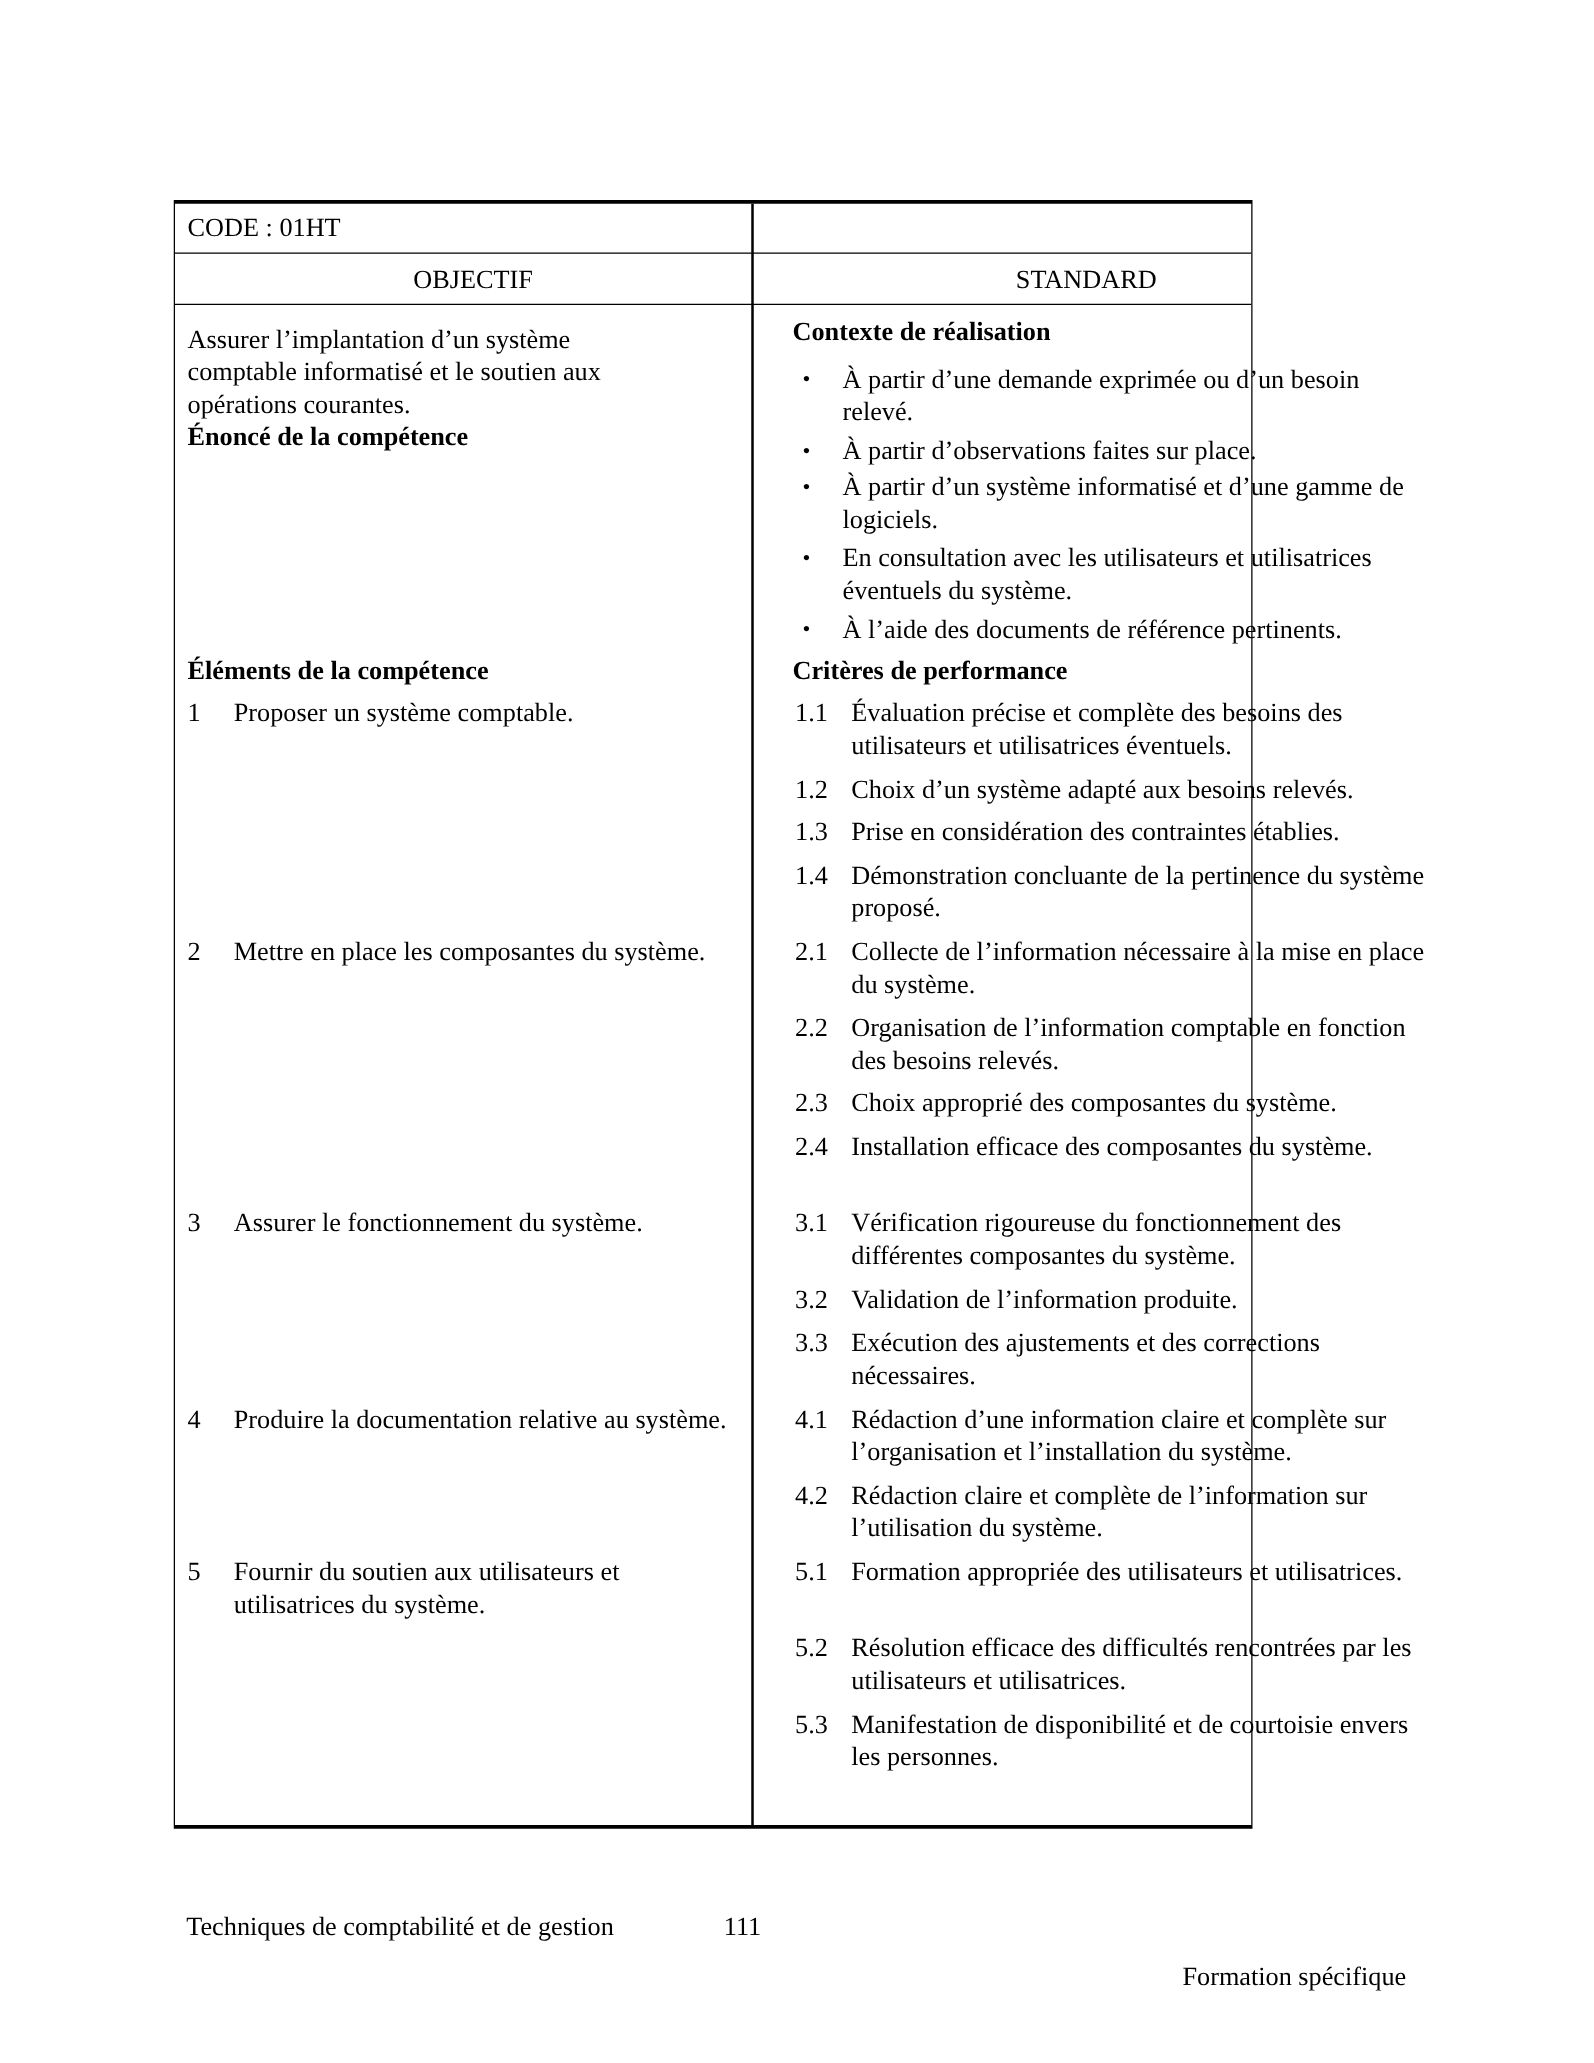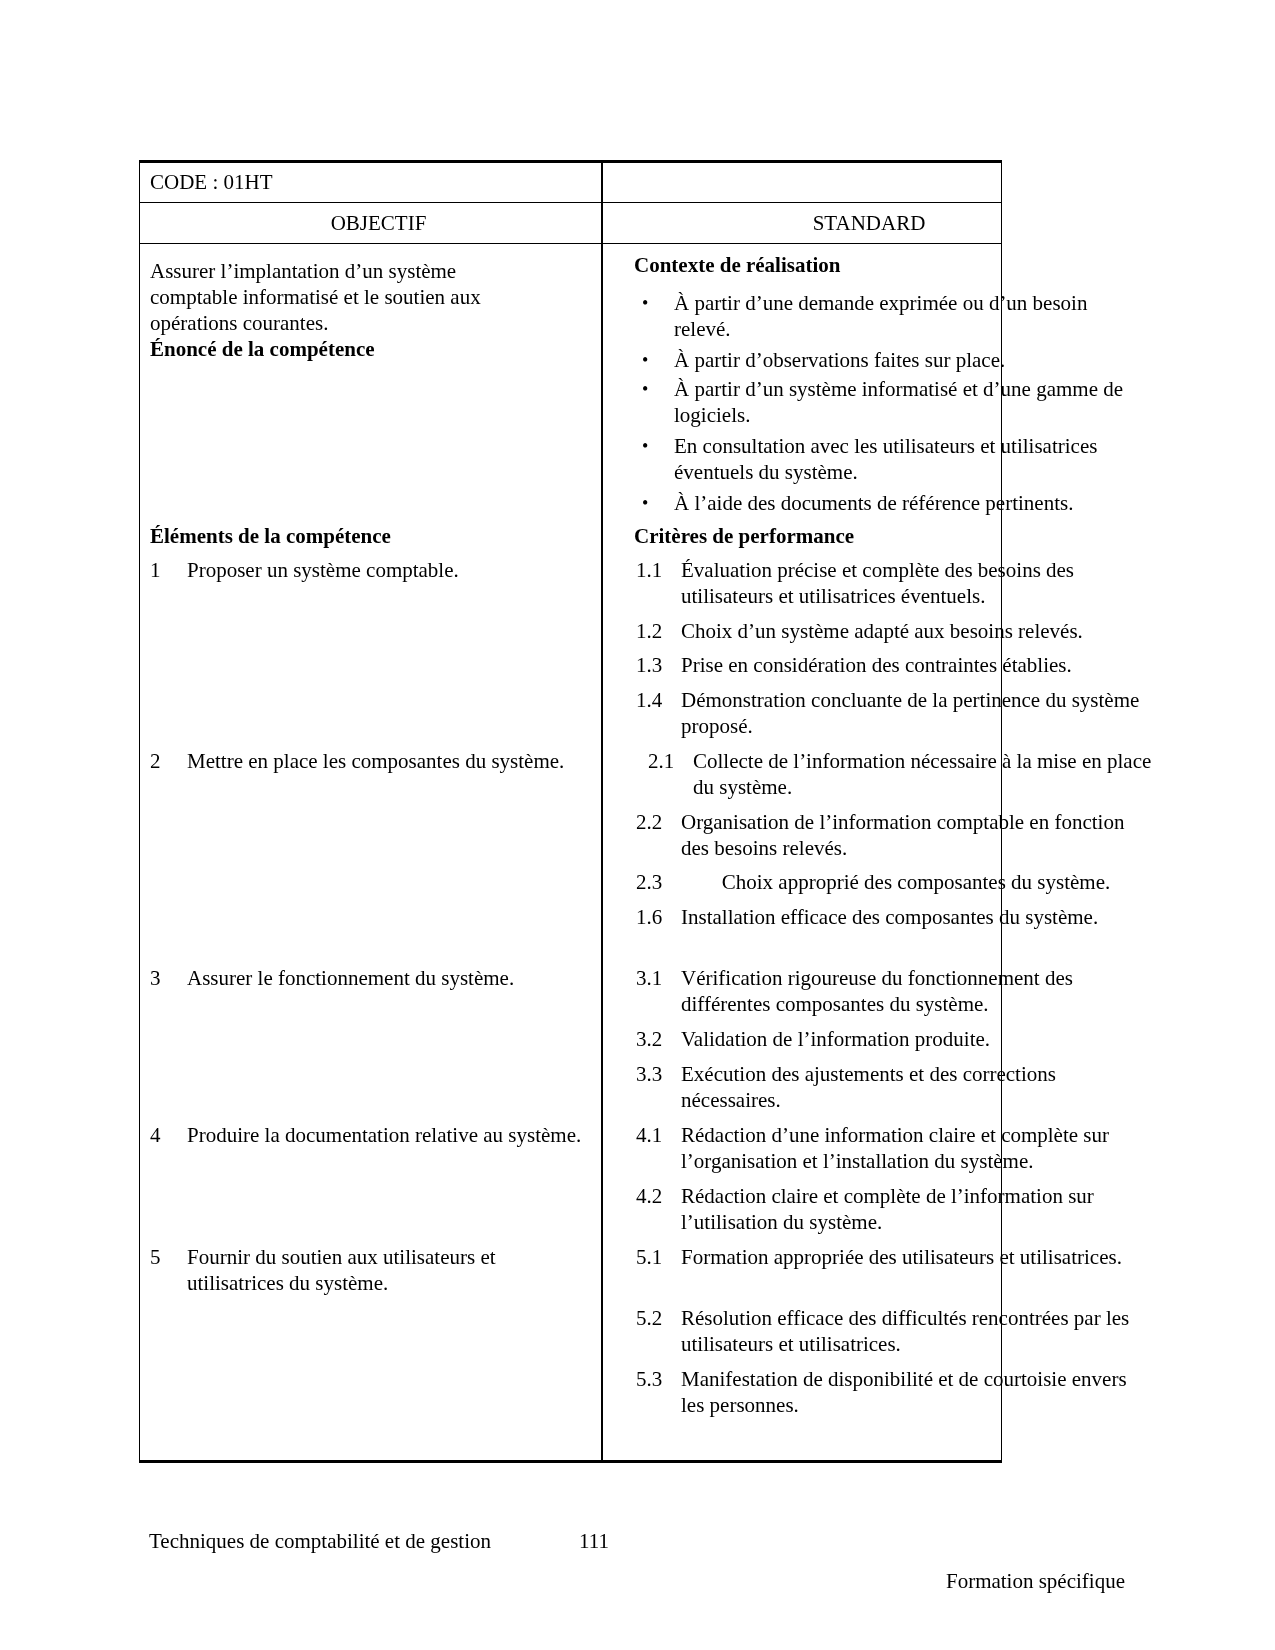--- a/index.html
+++ b/index.html
@@ -109,34 +109,34 @@
     <span class="txt">Choix d’un système adapté aux besoins relevés.</span>
   </div>
   <div class="col-right r-item item" style="top:489px;">
     <span class="num">1.3</span>
     <span class="txt">Prise en considération des contraintes établies.</span>
   </div>
   <div class="col-right r-item item" style="top:524px;">
     <span class="num">1.4</span>
     <span class="txt">Démonstration concluante de la pertinence du système proposé.</span>
   </div>
-  <div class="col-right r-item item" style="top:585px;margin-left:12px;">
+  <div class="col-right r-item item" style="top:585px;">
     <span class="num">2.1</span>
     <span class="txt">Collecte de l’information nécessaire à la mise en place du système.</span>
   </div>
   <div class="col-right r-item item" style="top:646px;">
     <span class="num">2.2</span>
     <span class="txt">Organisation de l’information comptable en fonction des besoins relevés.</span>
   </div>
-  <div class="col-right r-item item" style="top:706px;text-align:center;">
+  <div class="col-right r-item item" style="top:706px;">
     <span class="num">2.3</span>
     <span class="txt">Choix approprié des composantes du système.</span>
   </div>
   <div class="col-right r-item item" style="top:741px;">
-    <span class="num">1.6</span>
+    <span class="num">2.4</span>
     <span class="txt">Installation efficace des composantes du système.</span>
   </div>
   <div class="col-right r-item item" style="top:802px;">
     <span class="num">3.1</span>
     <span class="txt">Vérification rigoureuse du fonctionnement des différentes composantes du système.</span>
   </div>
   <div class="col-right r-item item" style="top:863px;">
     <span class="num">3.2</span>
     <span class="txt">Validation de l’information produite.</span>
   </div>

